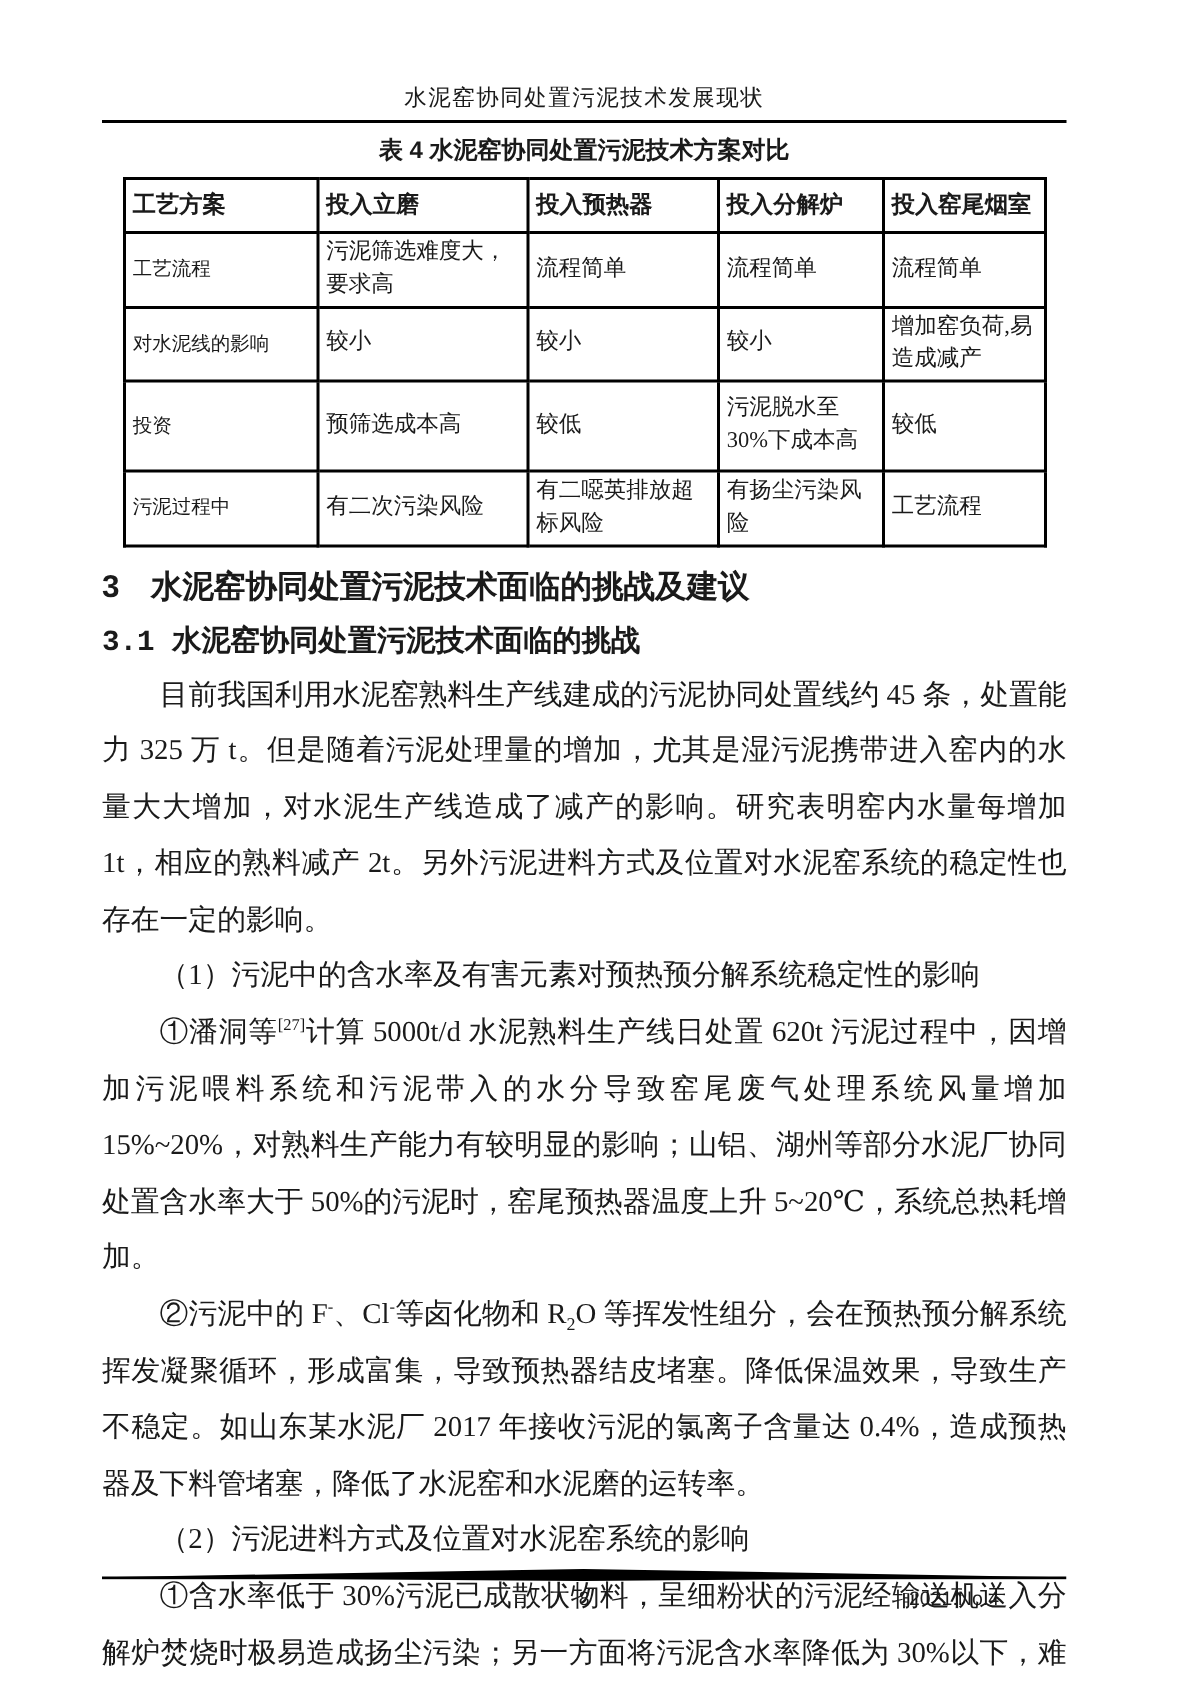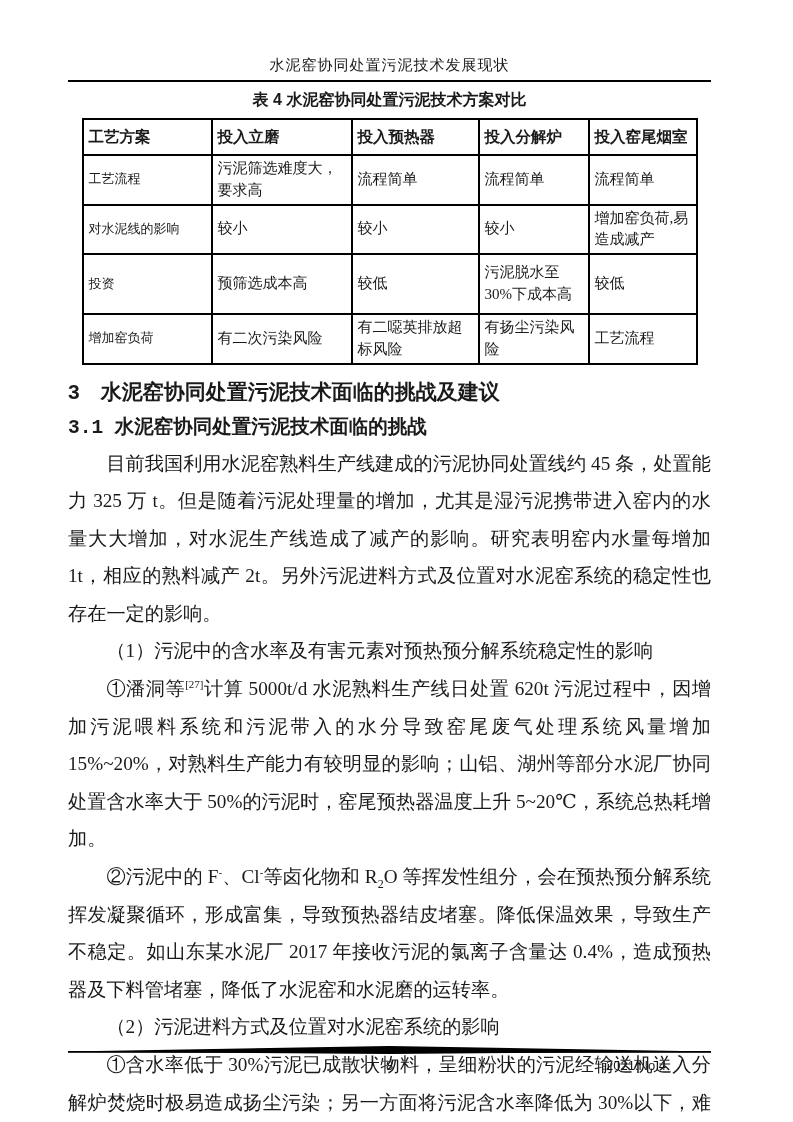--- a/index.html
+++ b/index.html
@@ -141,21 +141,21 @@
             <td>增加窑负荷,易造成减产</td>
           </tr>
           <tr>
             <td class="row-label">投资</td>
             <td>预筛选成本高</td>
             <td>较低</td>
             <td>污泥脱水至 30%下成本高</td>
             <td>较低</td>
           </tr>
           <tr>
-            <td class="row-label">增加窑负荷</td>
+            <td class="row-label">污泥过程中</td>
             <td>有二次污染风险</td>
             <td>有二噁英排放超标风险</td>
             <td>有扬尘污染风险</td>
             <td>工艺流程</td>
           </tr>
         </tbody>
     </table>
 
     <div class="section-h1">3　水泥窑协同处置污泥技术面临的挑战及建议</div>
     <div class="section-h2">3.1 水泥窑协同处置污泥技术面临的挑战</div>

